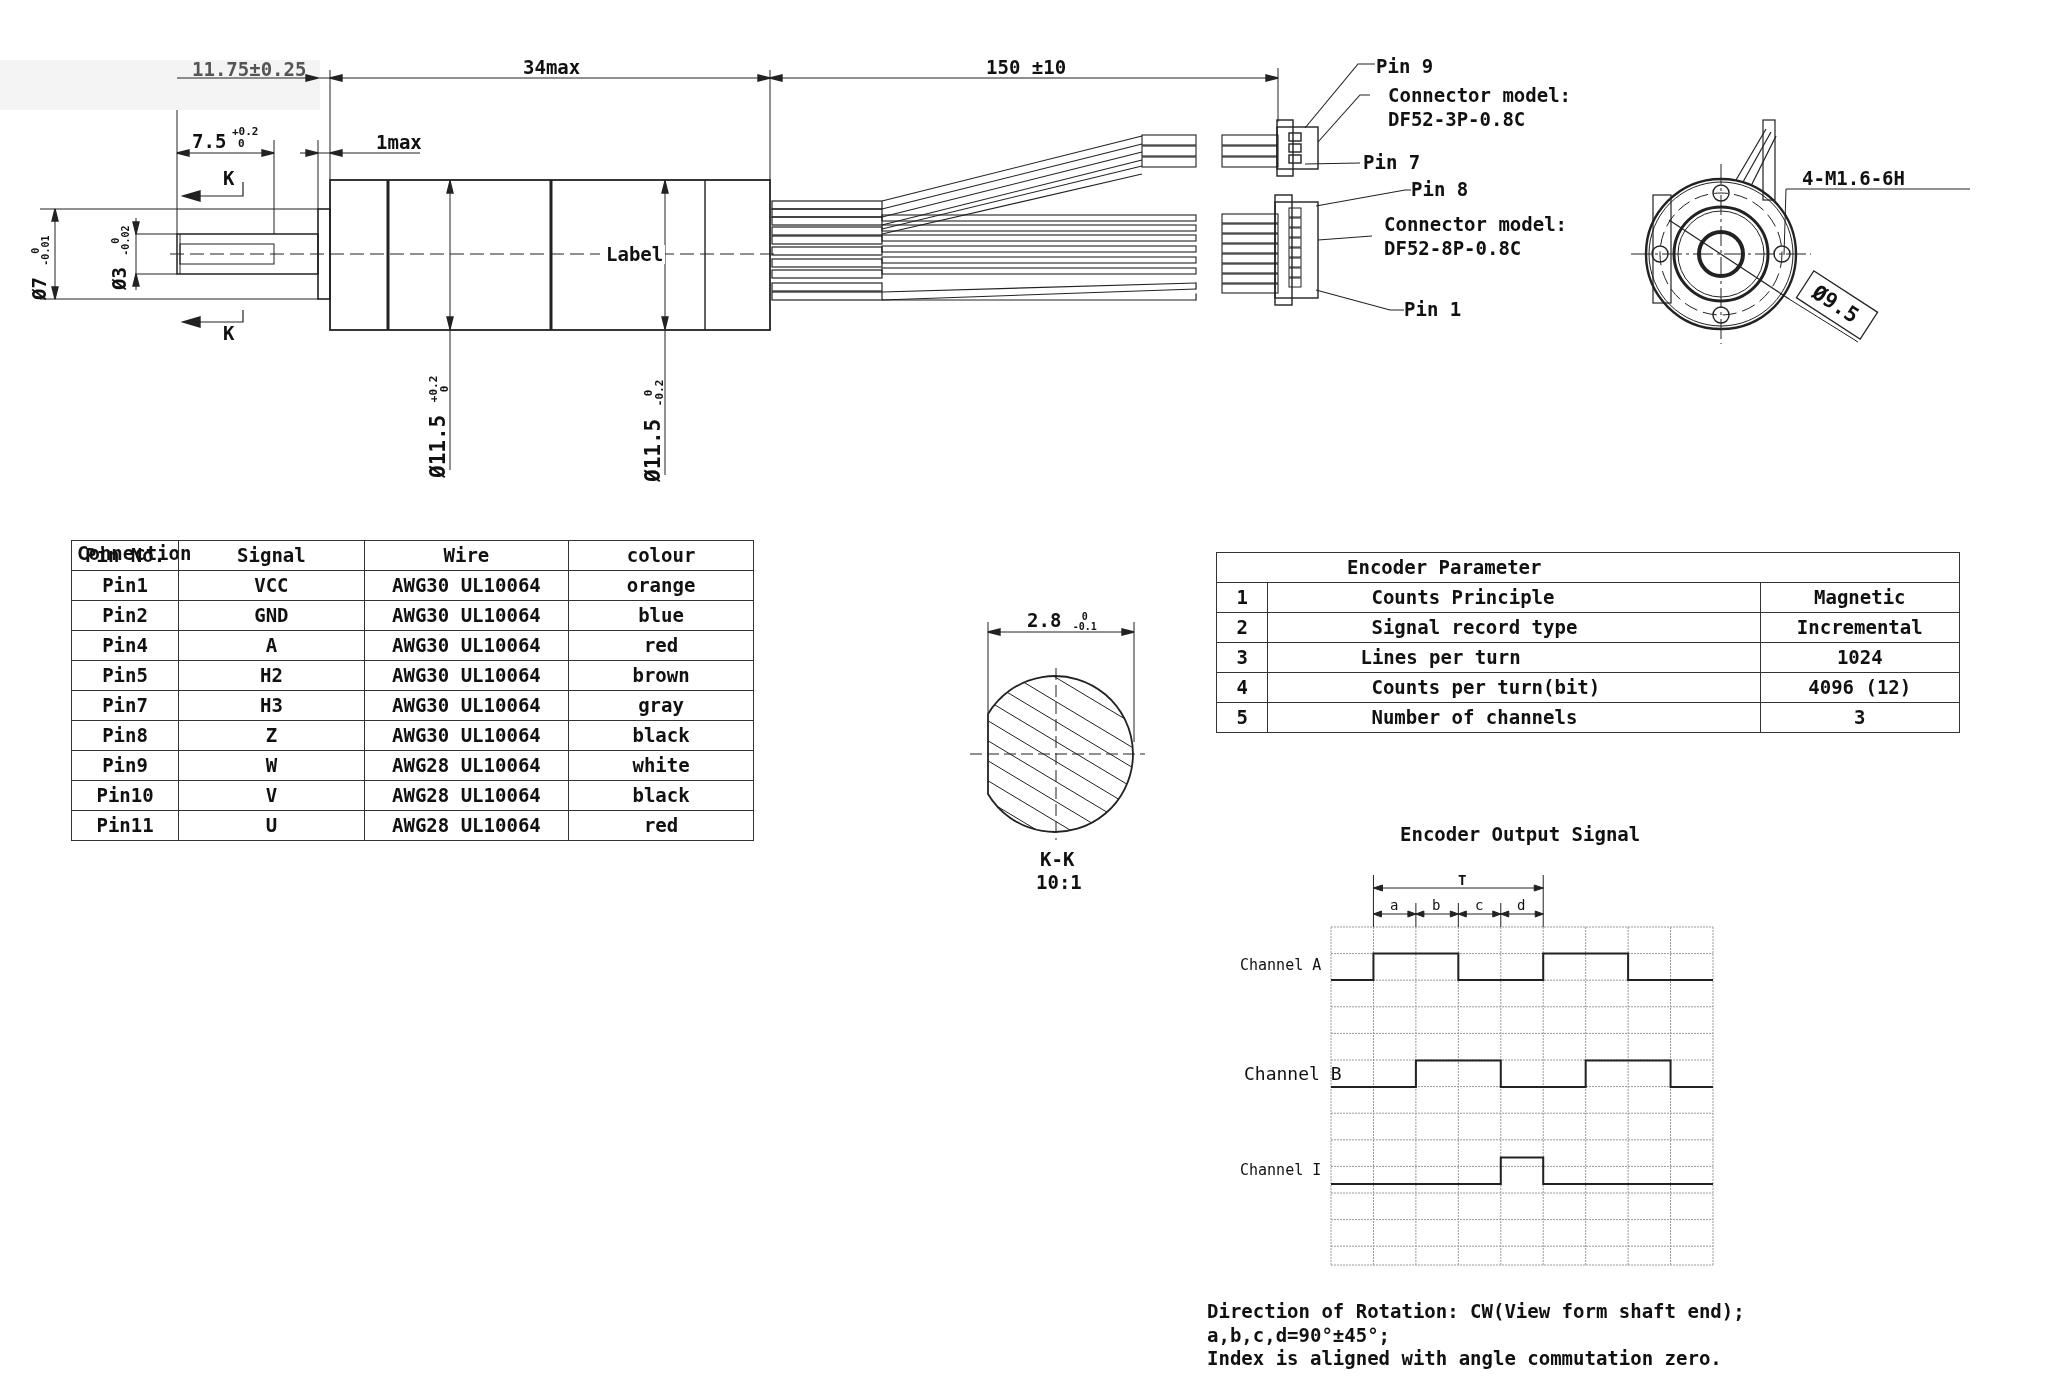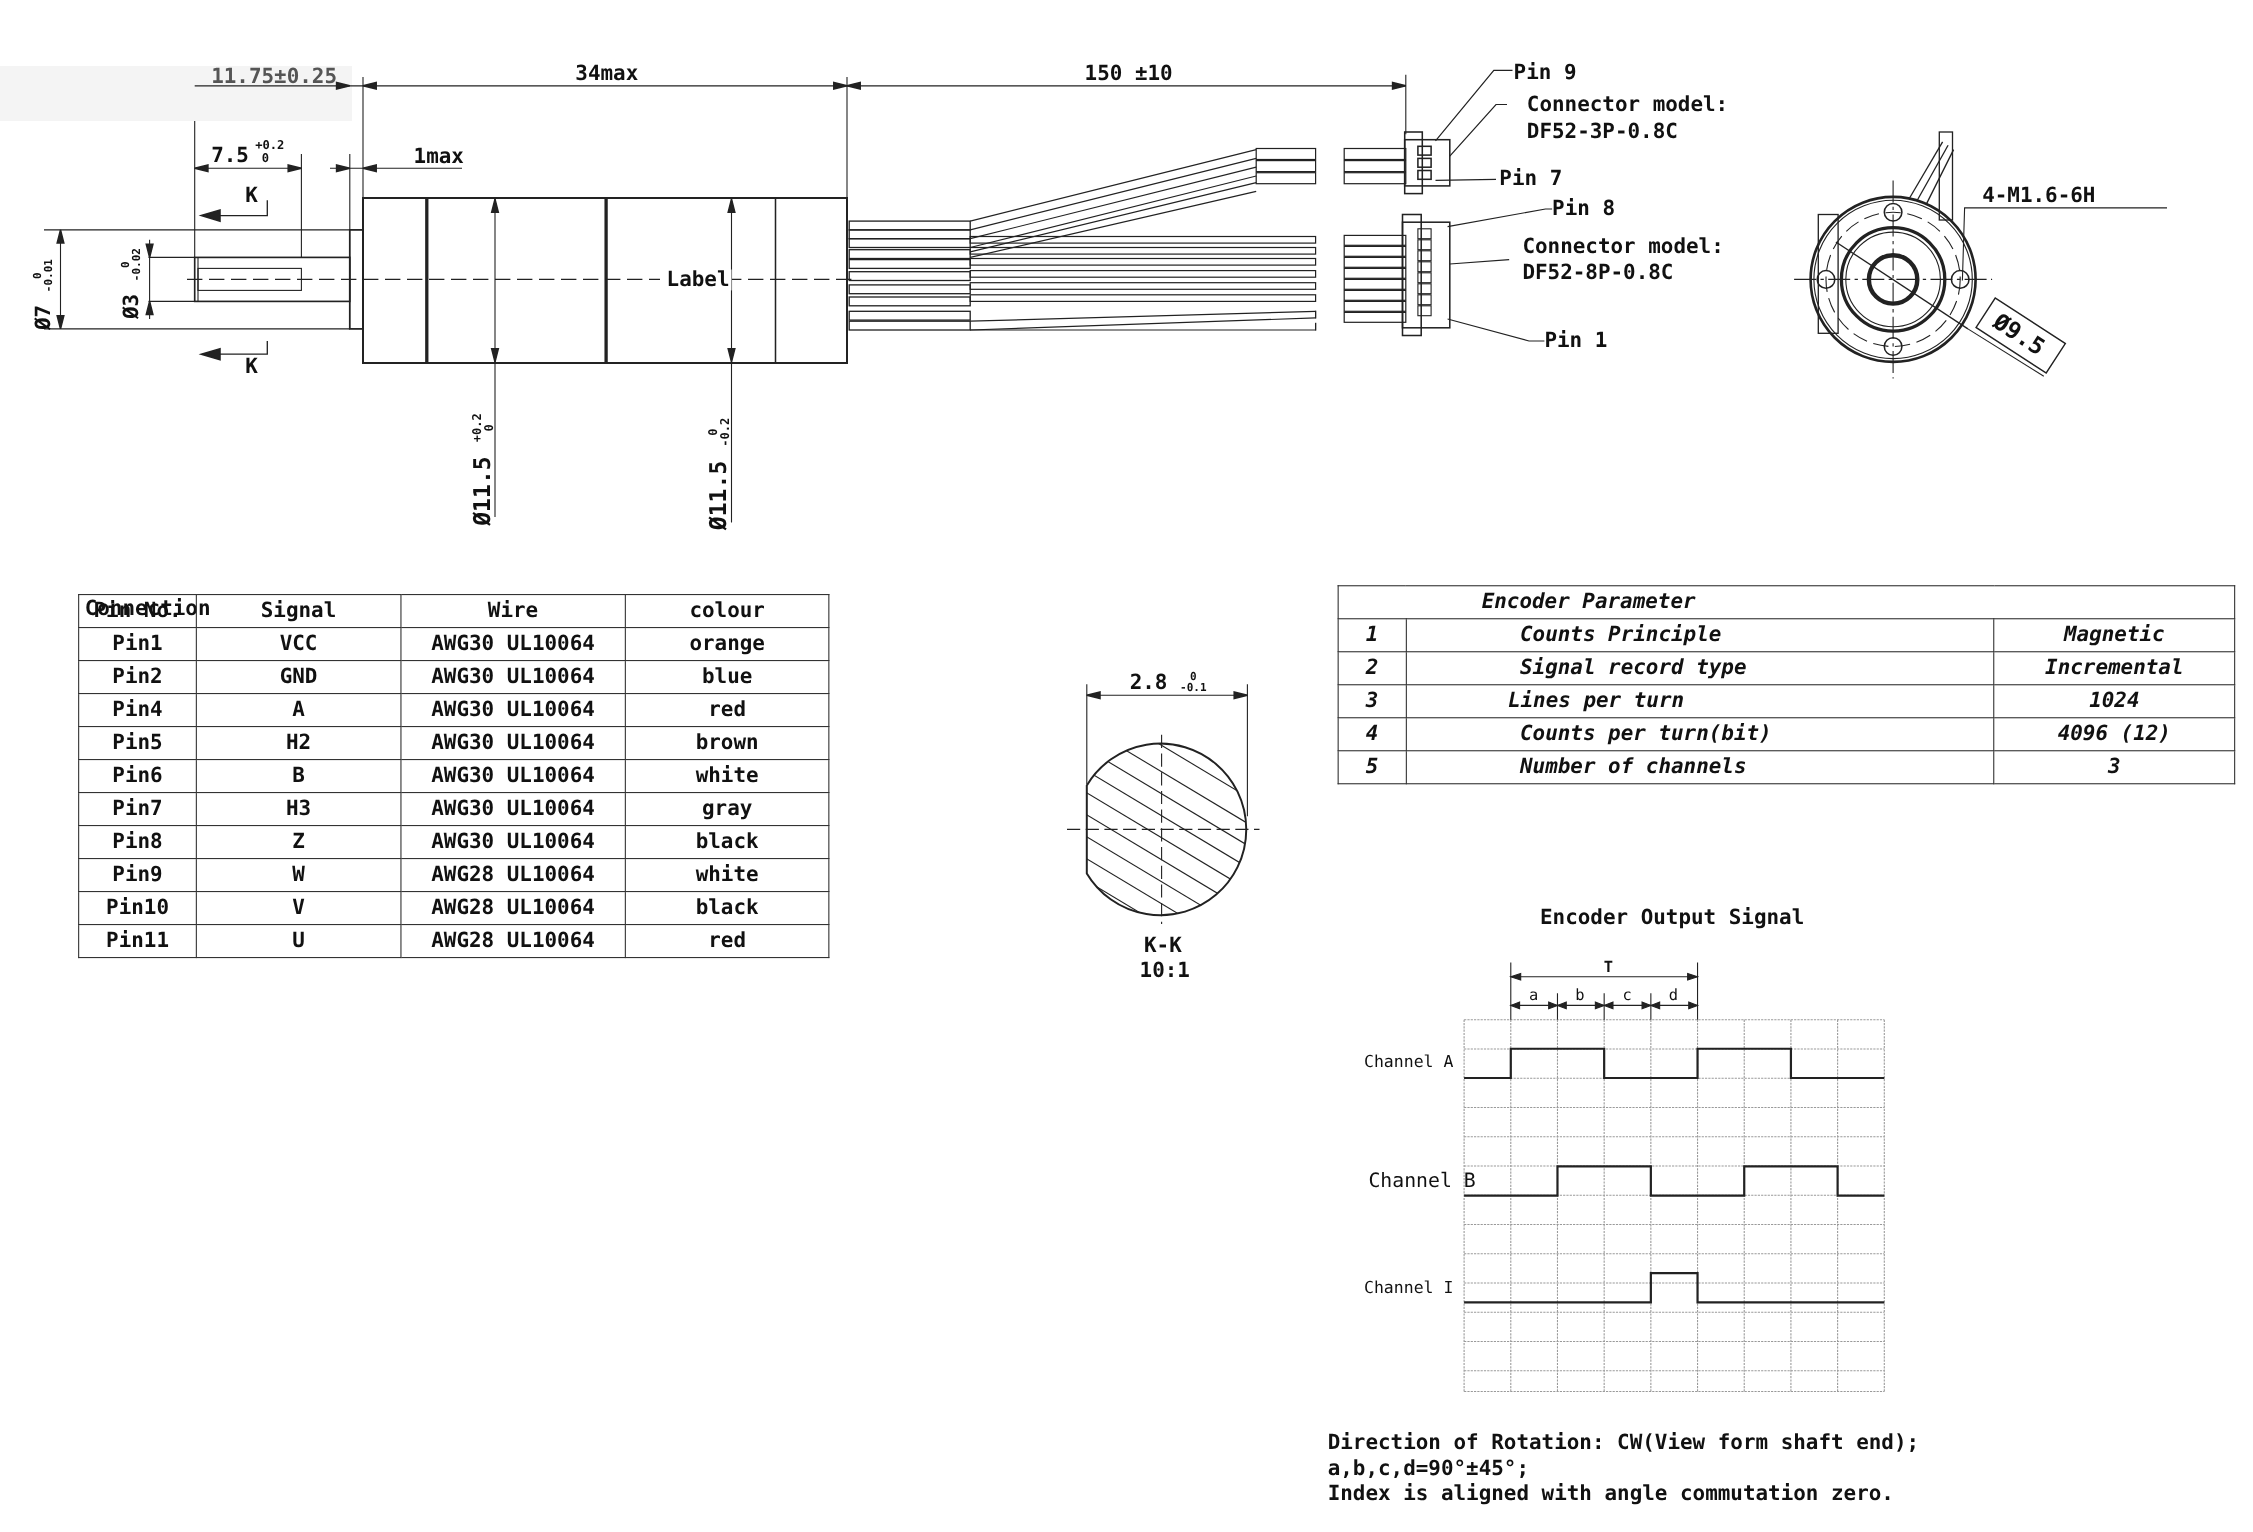--- a/index.html
+++ b/index.html
@@ -320,26 +320,20 @@
         <td class="bold">AWG30 UL10064</td>
         <td class="bold">red</td>
       </tr>
   <tr>
         <td class="bold">Pin5</td>
         <td class="bold">H2</td>
         <td class="bold">AWG30 UL10064</td>
         <td class="bold">brown</td>
       </tr>
   <tr>
-        <td class="bold">Pin6</td>
-        <td class="bold">B</td>
-        <td class="bold">AWG30 UL10064</td>
-        <td class="bold">white</td>
-      </tr>
-  <tr>
         <td class="bold">Pin7</td>
         <td class="bold">H3</td>
         <td class="bold">AWG30 UL10064</td>
         <td class="bold">gray</td>
       </tr>
   <tr>
         <td class="bold">Pin8</td>
         <td class="bold">Z</td>
         <td class="bold">AWG30 UL10064</td>
         <td class="bold">black</td>
@@ -358,21 +352,21 @@
       </tr>
   <tr>
         <td class="bold">Pin11</td>
         <td class="bold">U</td>
         <td class="bold">AWG28 UL10064</td>
         <td class="bold">red</td>
       </tr>
 </tbody>
   </table>
 
-<table class="grid" style="left:1216px;top:532px;width:816px;font-style:italic;">
+<table class="grid" style="left:1216px;top:552px;width:744px;">
   <colgroup>
       <col style="width:62px">
       <col style="width:535px">
       <col style="width:219px">
     </colgroup>
   <tbody>
       <tr>
     <td colspan="3" class="bold" style="text-align:left;padding-left:130px;">Encoder Parameter</td>
   </tr>
   <tr>

